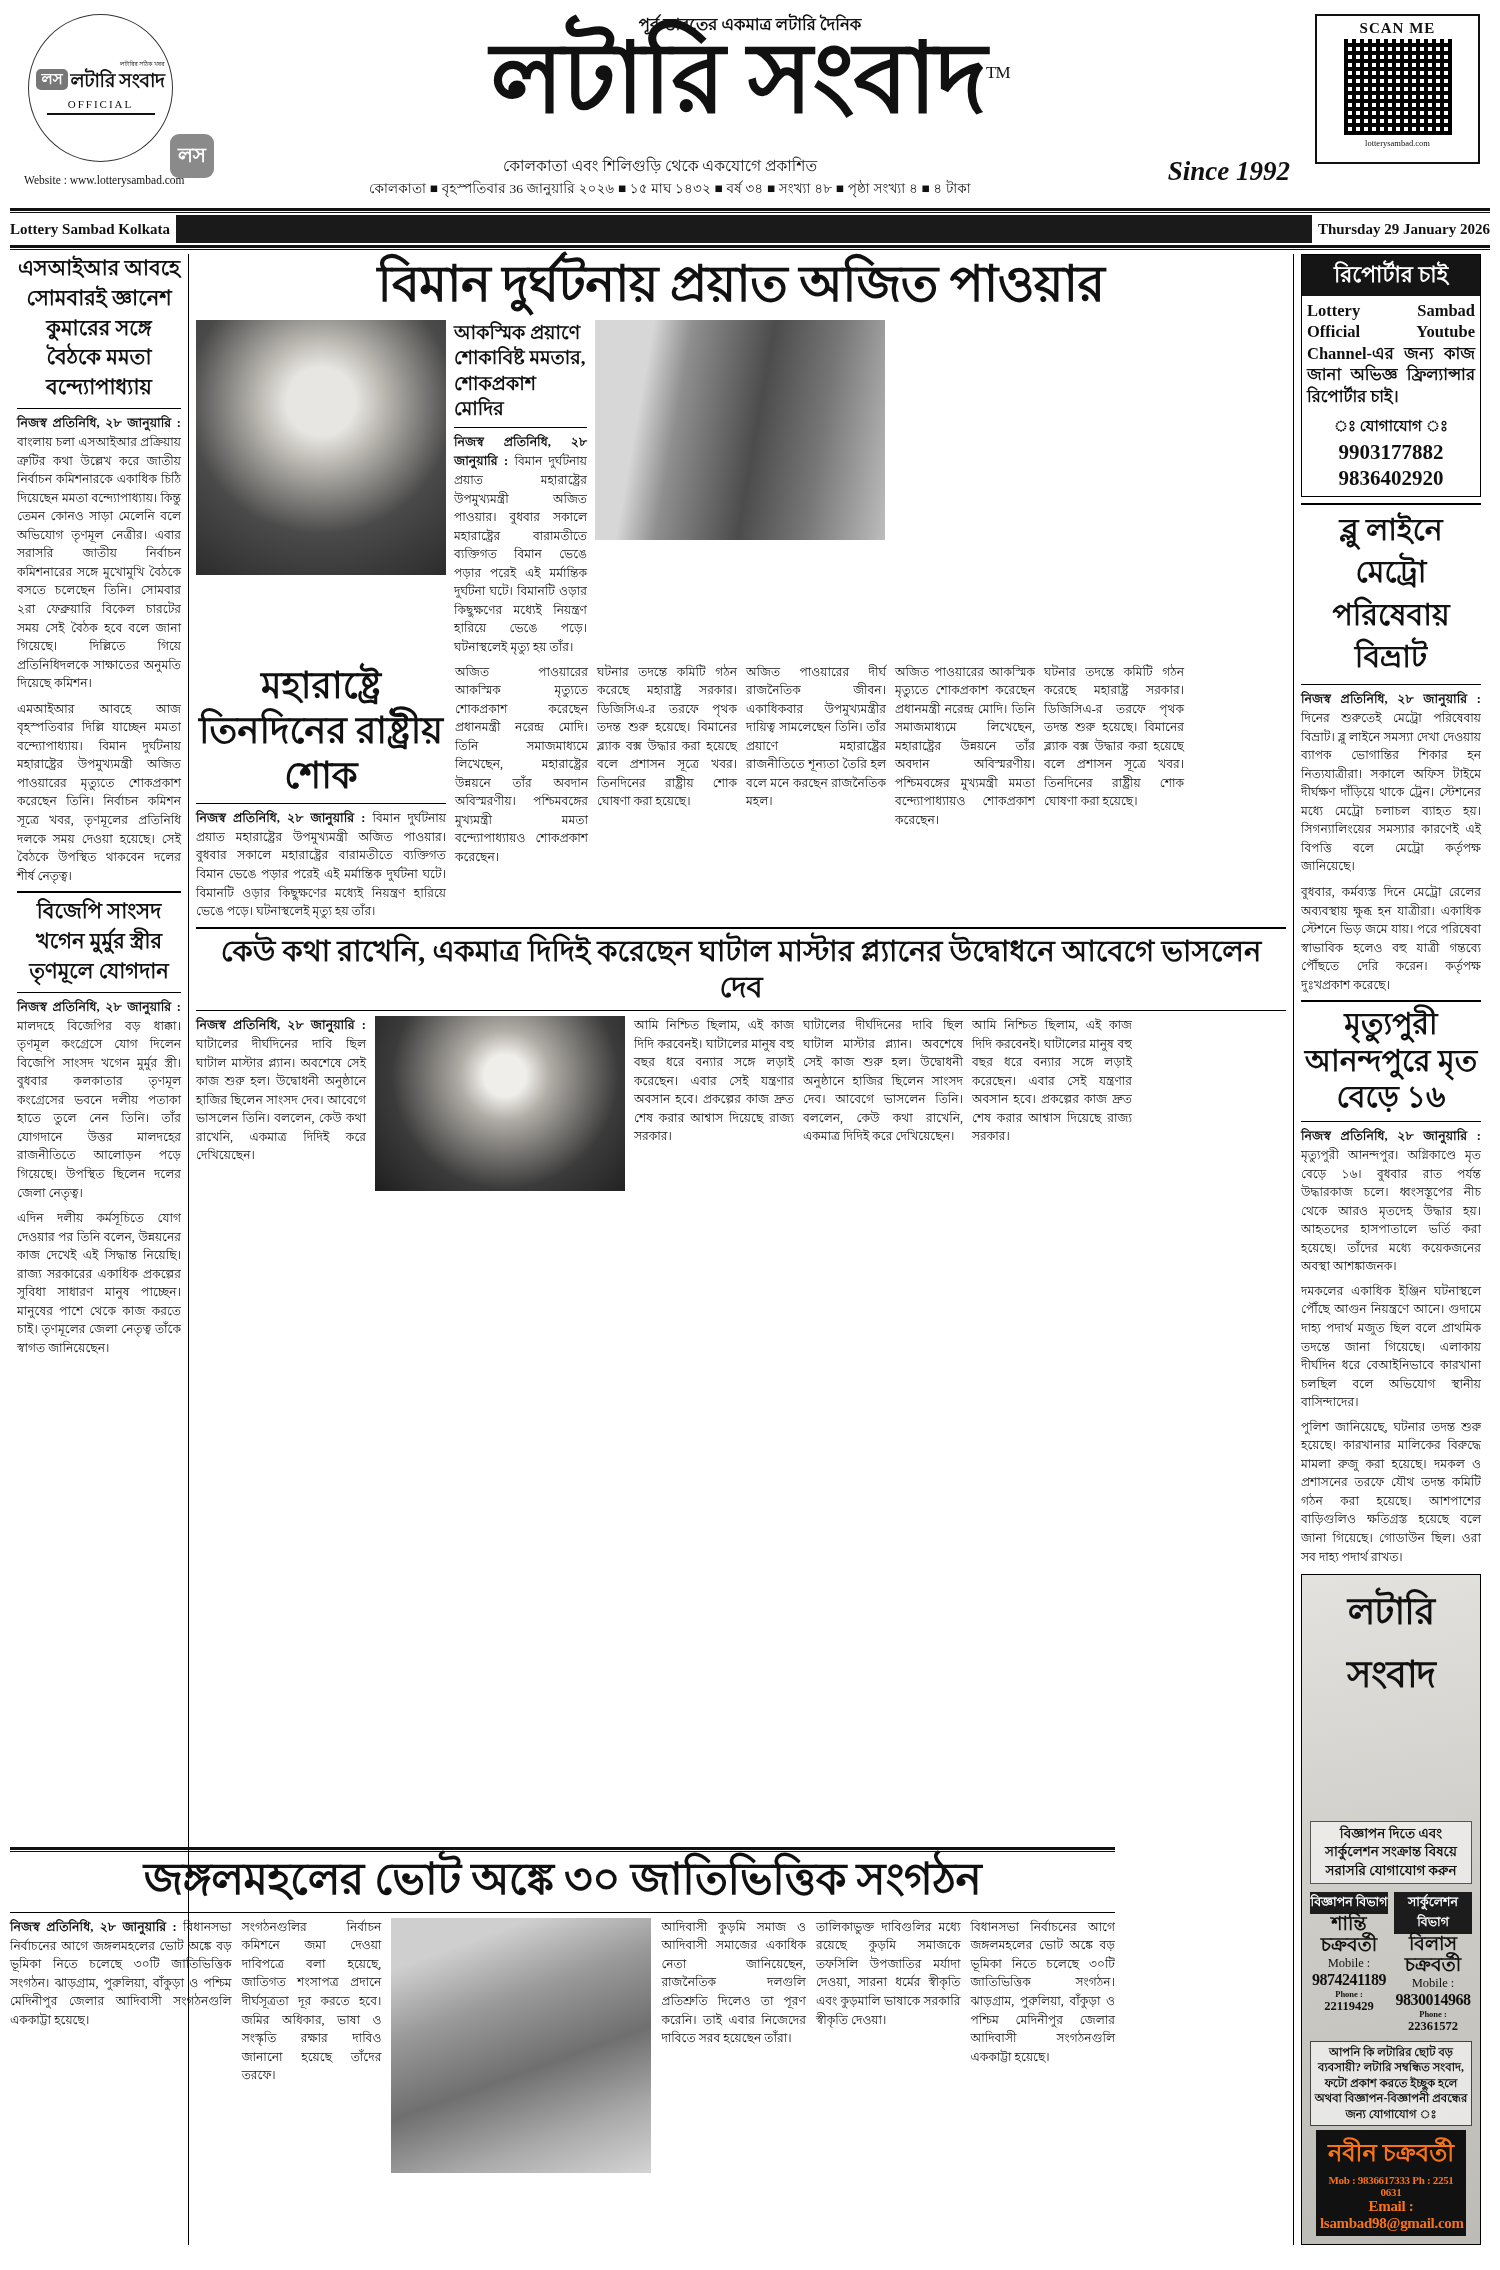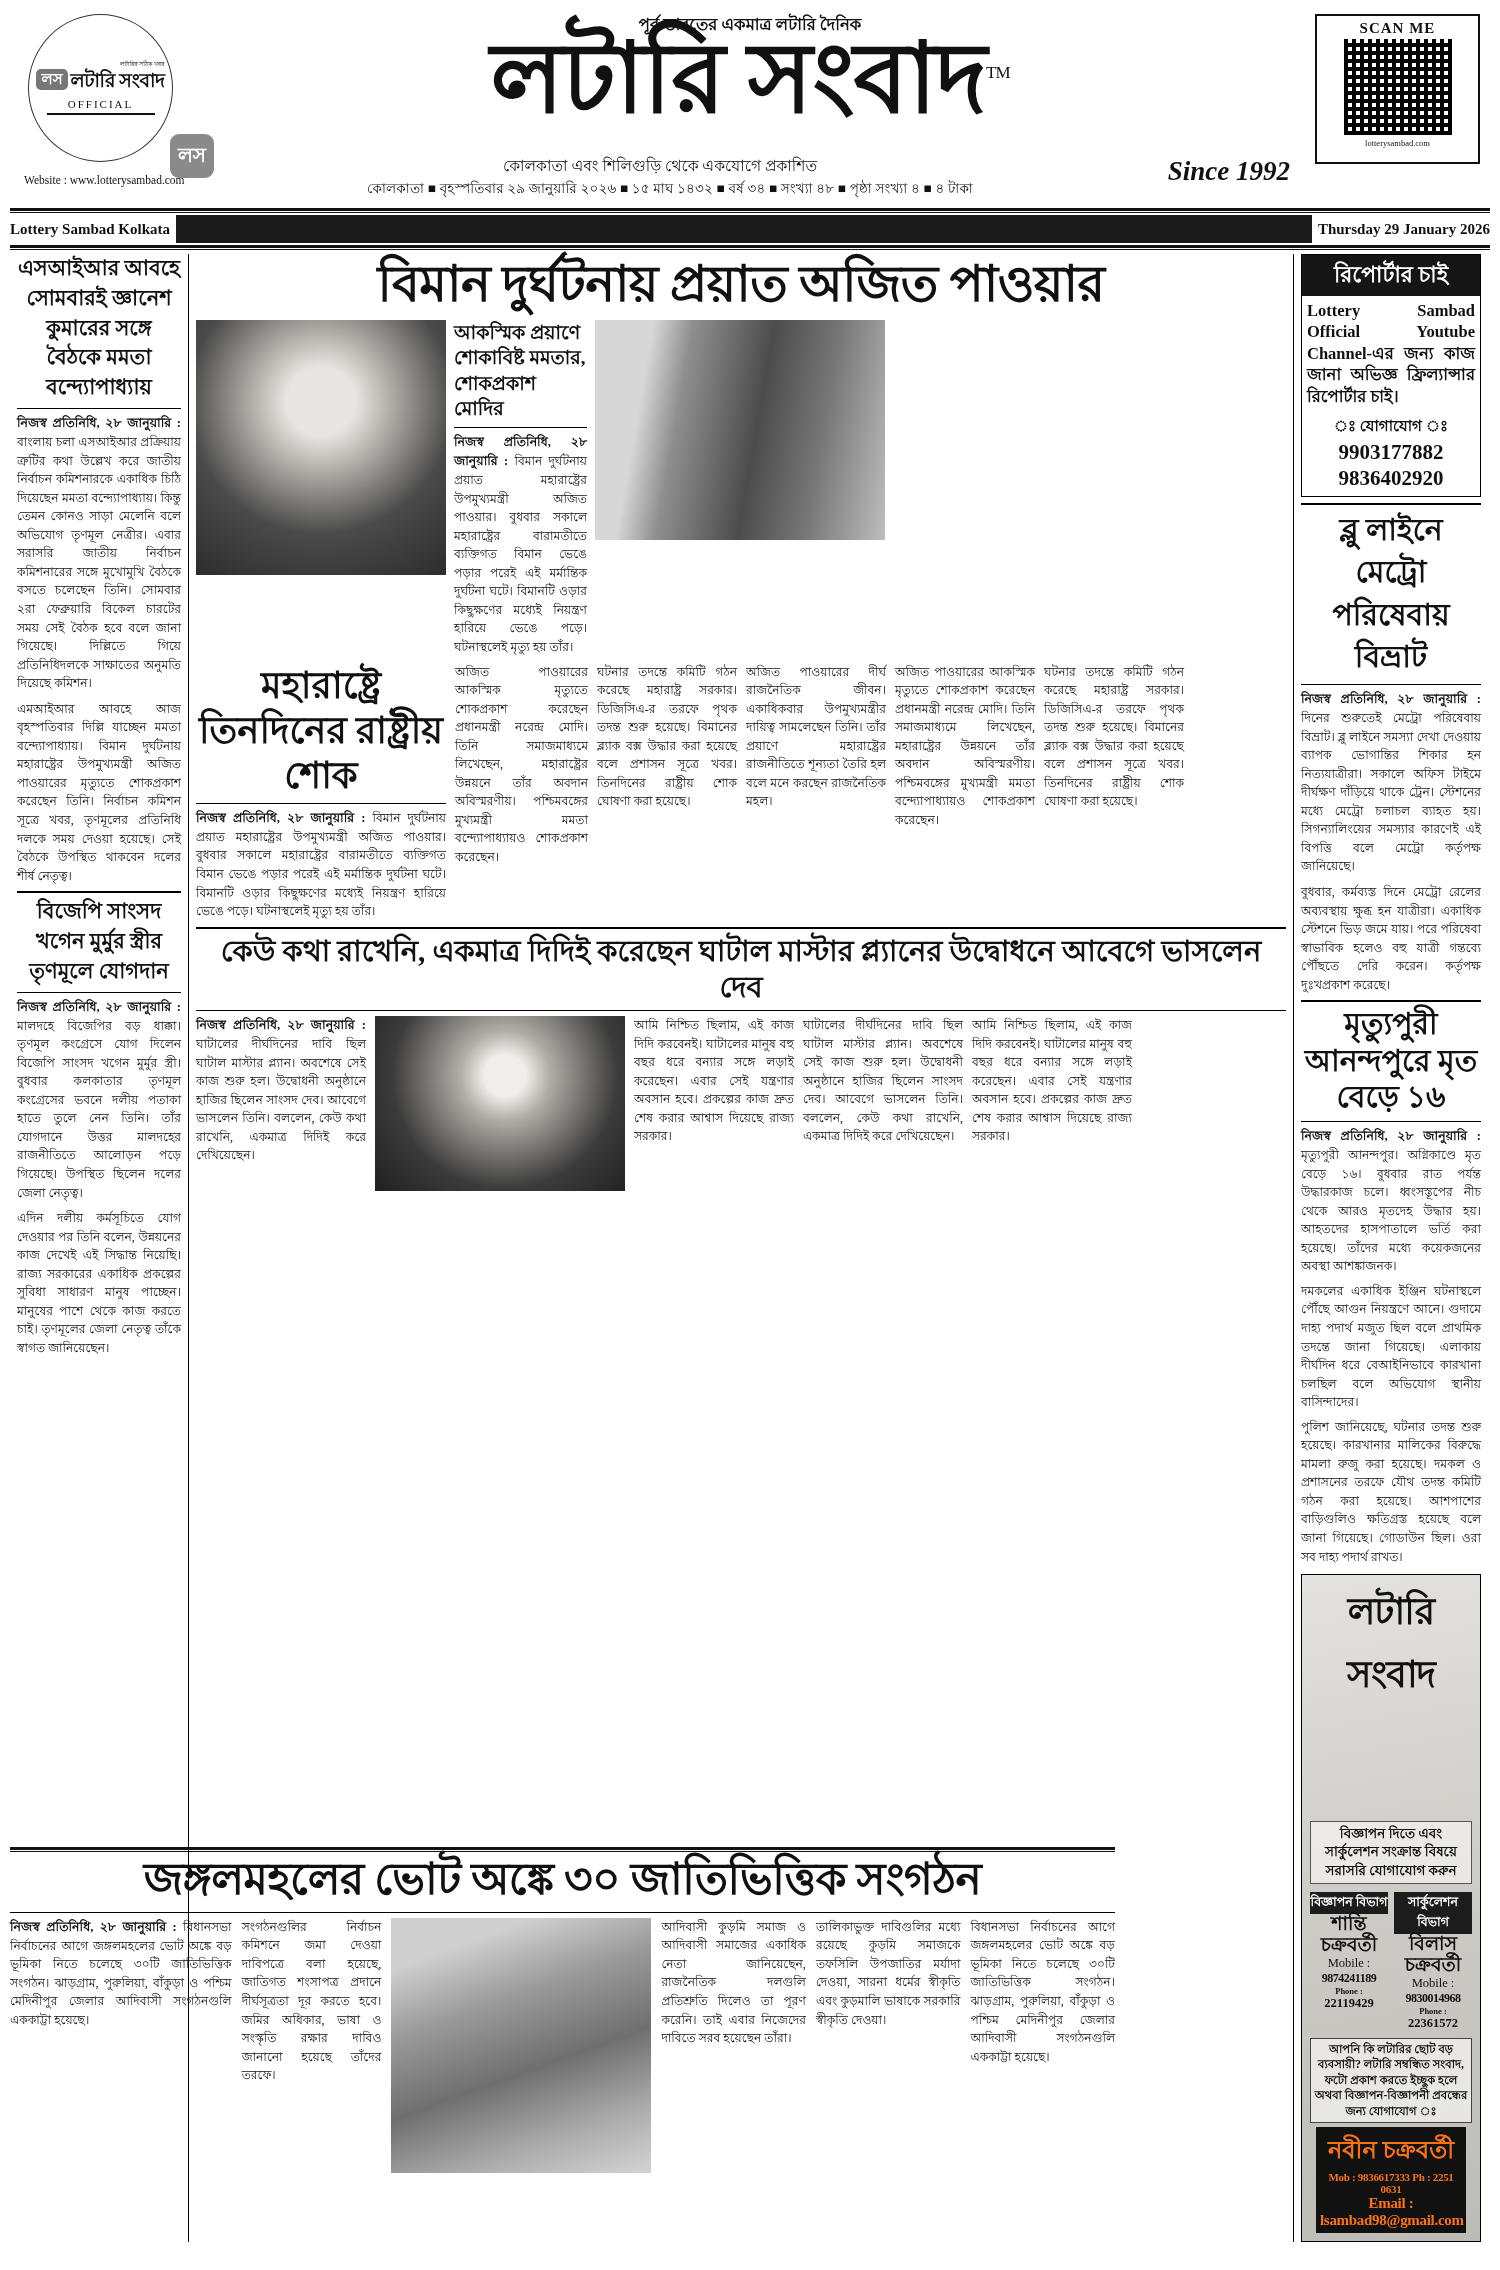--- a/index.html
+++ b/index.html
@@ -136,21 +136,21 @@
     background:linear-gradient(170deg,#e4e2de,#cfcdc8 45%,#bdbbb6);
     position:relative; overflow:hidden;
   }
   .ad-logo { text-align:center; font-size:37px; font-weight:bold; padding:7px 0 4px; letter-spacing:-1px;}
   .ad-strip { border:1px solid #555; background:rgba(255,255,255,.55); margin:4px 8px; padding:3px; text-align:center; font-size:13.5px; font-weight:bold; line-height:1.35;}
   .ad-two { display:flex; gap:6px; padding:4px 8px; }
   .ad-cell { flex:1; text-align:center; }
   .ad-dept { background:#1c1c1c; color:#fff; font-size:12.5px; font-weight:bold; padding:1px 0; }
   .ad-person { font-size:19px; font-weight:bold; line-height:1.1; }
   .ad-mob { font-size:12.5px; }
-  .ad-mobnum { font-size:12px; font-weight:bold; letter-spacing:-0.5px;}
+  .ad-mobnum { font-size:16px; font-weight:bold; letter-spacing:-0.5px;}
   .ad-ph { font-size:8.5px; font-weight:bold;}
   .ad-phnum { font-size:12.5px; font-weight:bold;}
   .ad-note { border:1px solid #444; background:rgba(255,255,255,.6); margin:3px 8px; padding:3px; text-align:center; font-size:11.5px; line-height:1.35; font-weight:bold;}
   .ad-dark { background:#111; color:#f97316; margin:4px 14px 8px; padding:4px; text-align:center; }
   .ad-dark .nm { font-size:24px; font-weight:bold; }
   .ad-dark .ln { font-size:11px; font-weight:bold; letter-spacing:-0.3px;}
   .ad-dark .em { font-size:15px; font-weight:bold; letter-spacing:-0.3px;}
 
   .hrule { border-top:1px solid #000; margin:5px 0; }
   .hrule-thick { border-top:2.5px solid #000; margin:6px 0 4px; }
@@ -177,21 +177,21 @@
     <div class="tagline-top">পূর্ব ভারতের একমাত্র লটারি দৈনিক</div>
 
     <div class="bigtitle">
       <span>লটারি সংবাদ</span><span class="tm">TM</span>
     </div>
 
     <div class="lps-square">লস</div>
     <div class="sub-publish">কোলকাতা এবং শিলিগুড়ি থেকে একযোগে প্রকাশিত</div>
     <div class="since">Since 1992</div>
     <div class="website">Website : www.lotterysambad.com</div>
-    <div class="dateline-bn">কোলকাতা ■ বৃহস্পতিবার ২৯ জানুয়ারি ২০২৬ ■ ১৫ মাঘ ১৪৩২ ■ বর্ষ ৩৪ ■ সংখ্যা ৪৮ ■ পৃষ্ঠা সংখ্যা ৪ ■ ৪ টাকা</div>
+    <div class="dateline-bn">কোলকাতা ■ বৃহস্পতিবার 36 জানুয়ারি ২০২৬ ■ ১৫ মাঘ ১৪৩২ ■ বর্ষ ৩৪ ■ সংখ্যা ৪৮ ■ পৃষ্ঠা সংখ্যা ৪ ■ ৪ টাকা</div>
 
     <div class="qr-box">
       <div class="scanme">SCAN ME</div>
       <div class="qr"></div>
       <div class="qr-url">lotterysambad.com</div>
     </div>
   </div>
 
   <div class="rule-double"></div>
 

